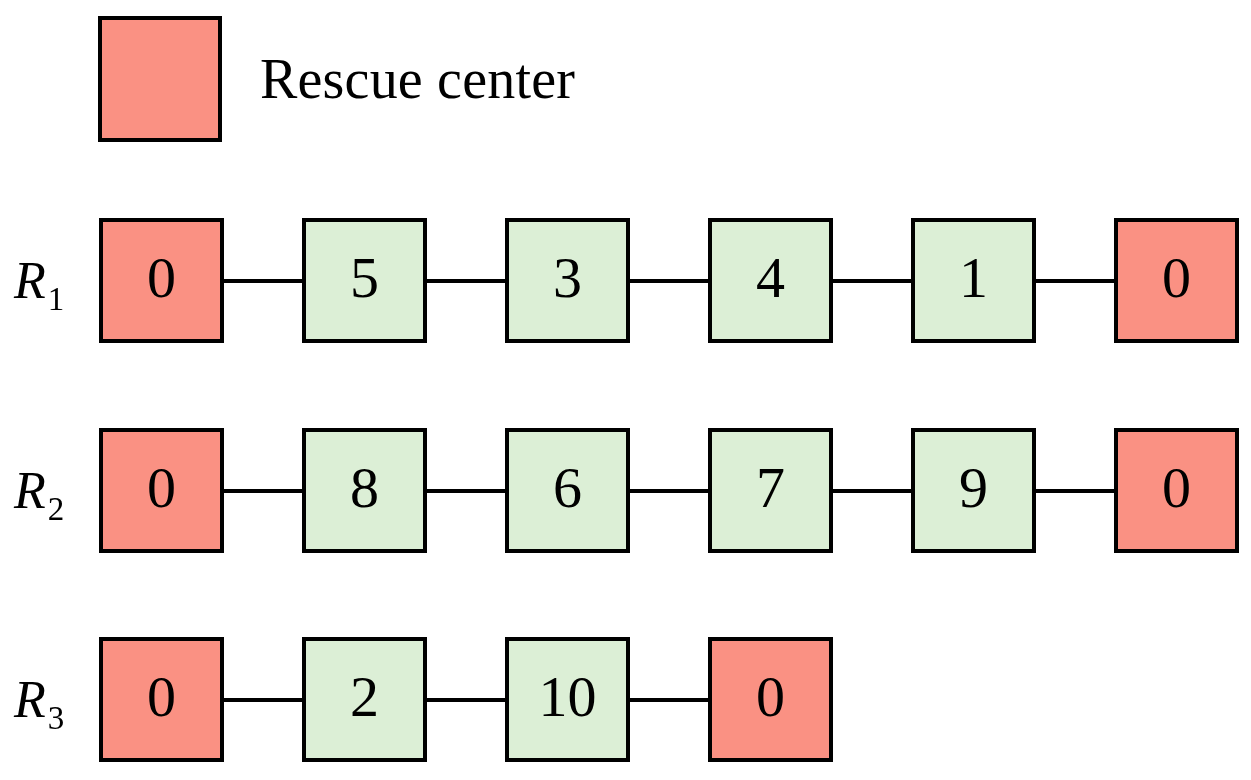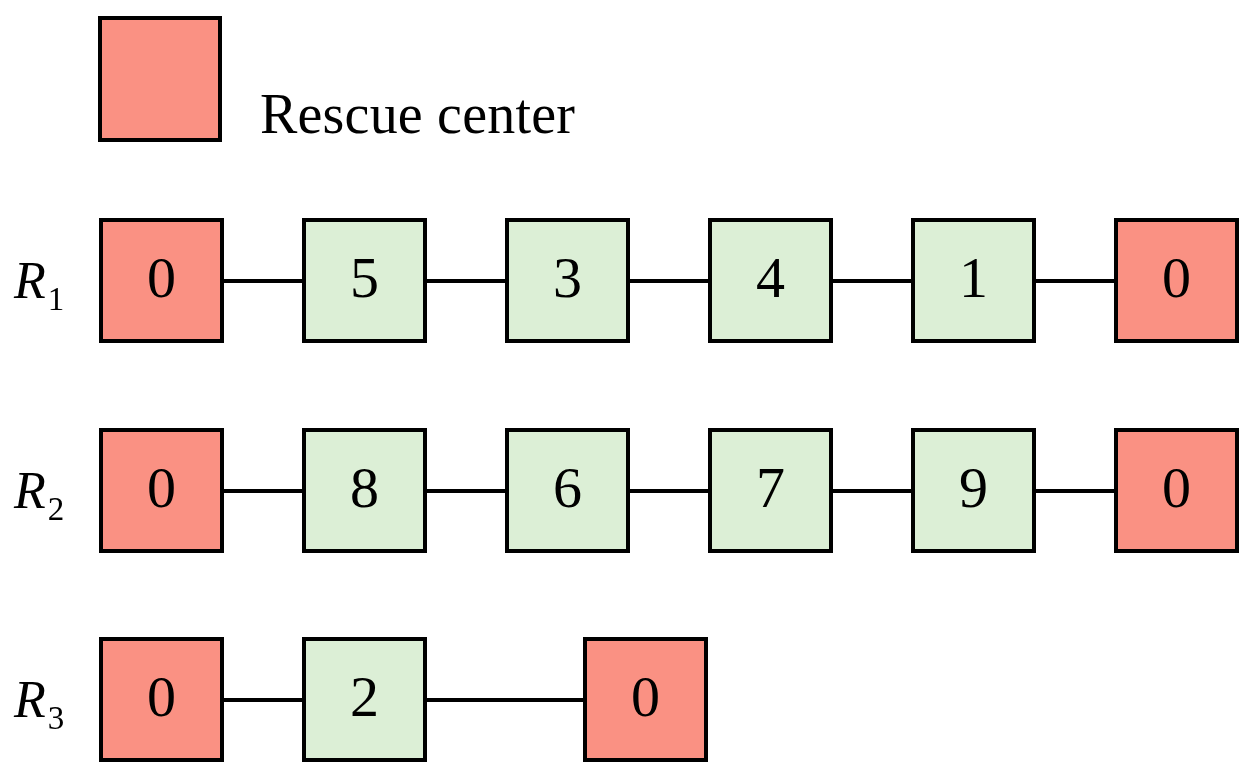--- a/index.html
+++ b/index.html
@@ -21,21 +21,21 @@
   #legend {
     position: absolute;
     left: 0;
     top: 0;
     width: 1251px;
     height: 170px;
   }
   .legend-entry {
     position: absolute;
     display: flex;
-    align-items: flex-end;
+    align-items: center;
   }
   #legend-entry-center { left: 98px;  top: 16px; }
   #legend-entry-point  { left: 706px; top: 16px; }
 
   .legend-swatch {
     width: 124px;
     height: 126px;
     border: 4px solid #000000;
     box-sizing: border-box;
     flex: 0 0 auto;
@@ -208,20 +208,23 @@
     </div>
     <div class="route-nodes">
       <div class="node center">
           <span>0</span>
         </div>
       <div class="connector"></div>
       <div class="node point">
           <span>2</span>
         </div>
       <div class="connector"></div>
+      <div class="node point">
+          <span>10</span>
+        </div>
       <div class="connector"></div>
       <div class="node center">
           <span>0</span>
         </div>
     </div>
   </div>
 
 </div>
 
 </body></html>

